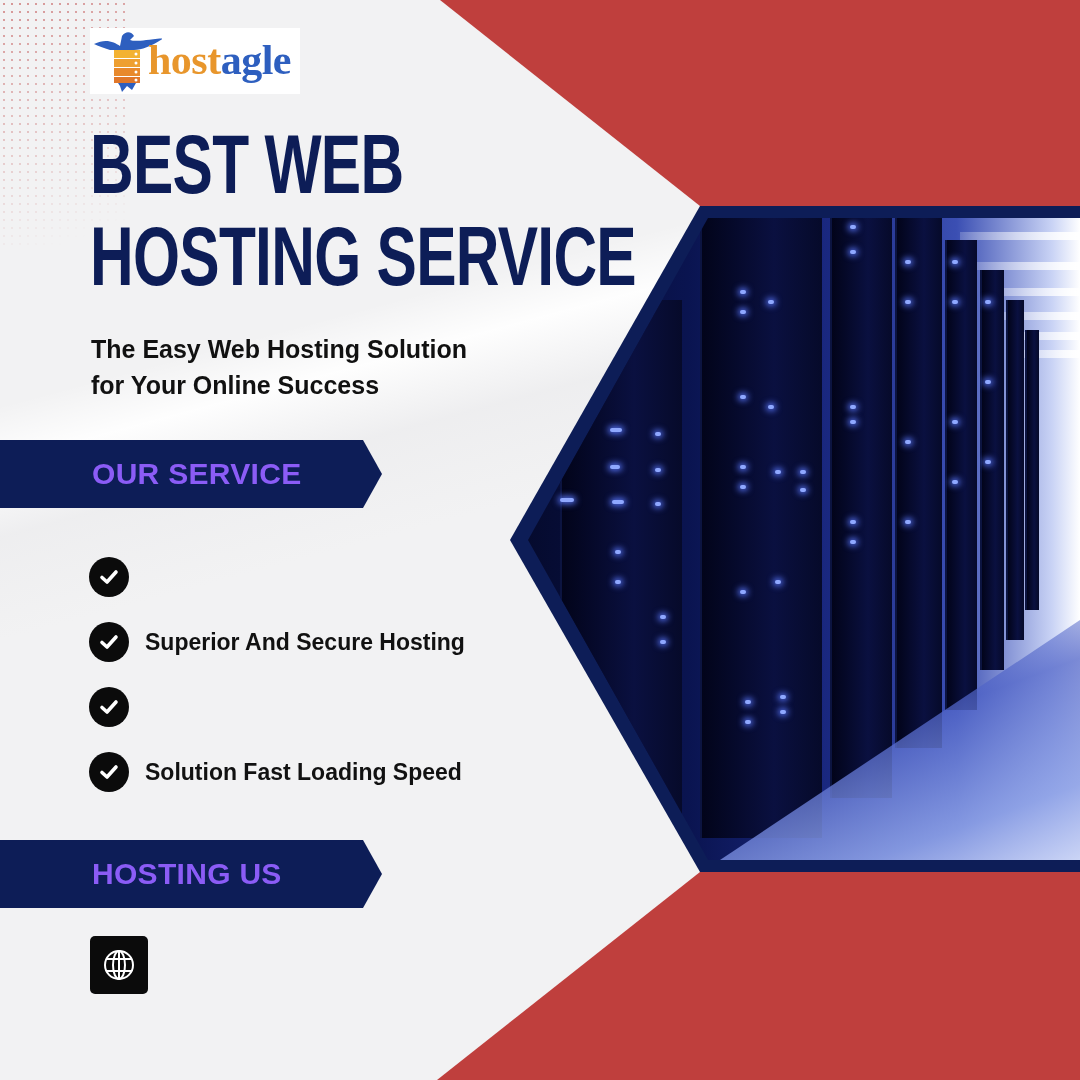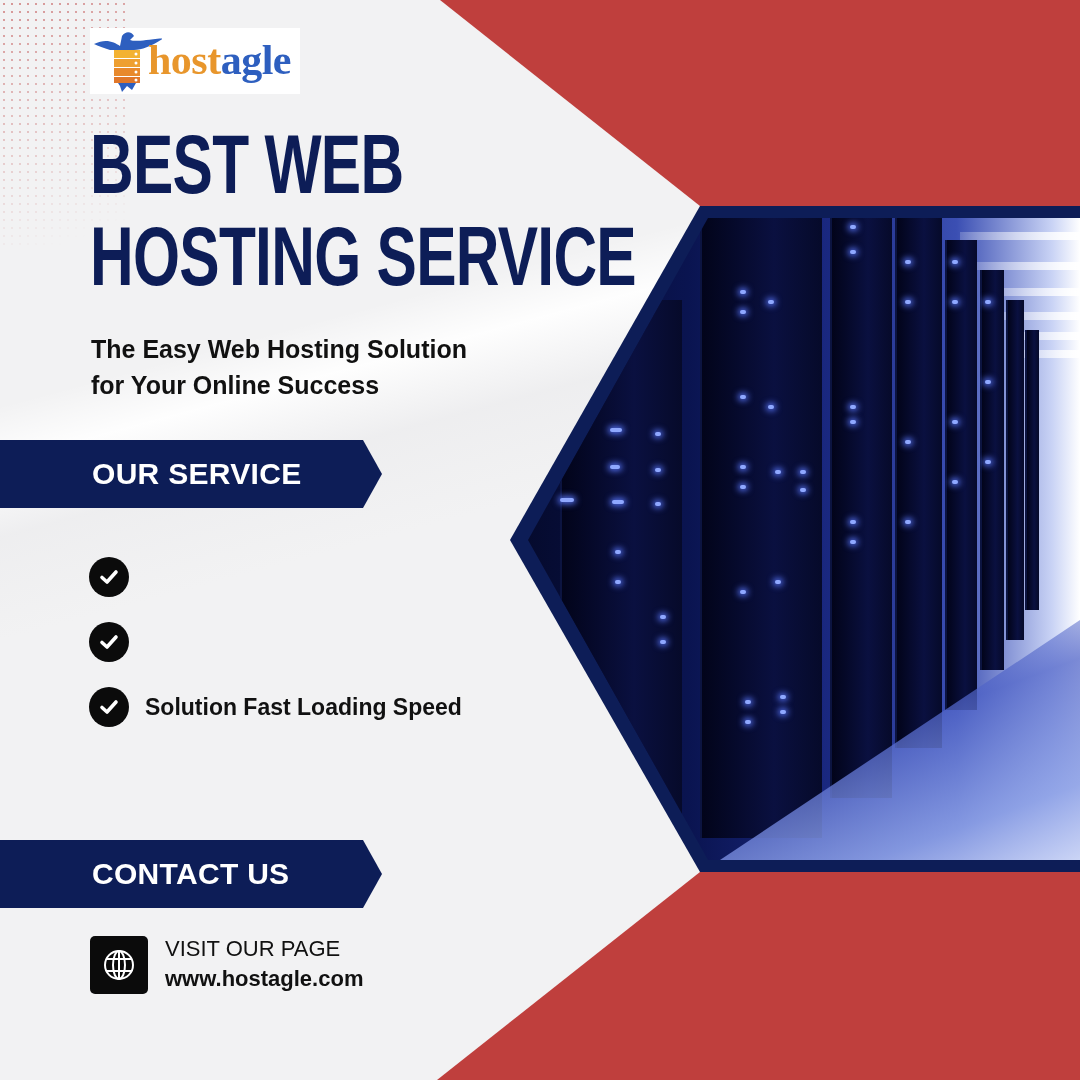--- a/index.html
+++ b/index.html
@@ -40,21 +40,21 @@
   .logo-text .host { color: #e8962c; margin-top: 15px; }
   .logo-text .agle { color: #2e5fbf; }
 
   
   .headline { position: absolute; left: 90px; top: 118px; color: #0d1d57; font-family: "Liberation Sans", sans-serif; font-weight: bold; font-size: 84px; line-height: 92px; letter-spacing: -1px; transform: scaleX(0.72); transform-origin: left top; white-space: nowrap; }
   .subhead { position: absolute; left: 91px; top: 331px; color: #111; font-weight: bold; font-size: 25px; line-height: 36px; }
 
   
   .banner { position: absolute; left: 0; width: 382px; height: 68px; background: #0d1d57;
     clip-path: polygon(0 0, 363px 0, 382px 34px, 363px 68px, 0 68px); }
-  .banner span { position: absolute; left: 92px; top: 0; line-height: 68px; color: #ffffff; font-weight: bold; font-size: 30px; letter-spacing: 0.3px; }
+  .banner span { position: absolute; left: 92px; top: 0; line-height: 68px; color: #8b5cf6; font-weight: bold; font-size: 30px; letter-spacing: 0.3px; }
   .banner-service { top: 440px; }
   .banner-contact { top: 840px; }
 
   
   .services { position: absolute; left: 89px; top: 557px; }
   .svc { position: relative; height: 65px; display: flex; align-items: flex-start; }
   .check { width: 40px; height: 40px; border-radius: 50%; background: #0b0b0b; display: flex; align-items: center; justify-content: center; flex: none; }
   .svc-label { margin-left: 16px; line-height: 40px; font-weight: bold; font-size: 23px; color: #111; white-space: nowrap; }
 
   
@@ -180,42 +180,46 @@
             <path d="M4 11.5 L9 16 L18 6" stroke="#fff" stroke-width="3.6" fill="none" stroke-linecap="round" stroke-linejoin="round"></path>
           </svg>
       </div>
     </div>
     <div class="svc">
       <div class="check">
         <svg width="22" height="22" viewBox="0 0 22 22">
             <path d="M4 11.5 L9 16 L18 6" stroke="#fff" stroke-width="3.6" fill="none" stroke-linecap="round" stroke-linejoin="round"></path>
           </svg>
       </div>
+      <span class="svc-label">Superior And Secure Hosting</span>
+    </div>
+    <div class="svc">
+      <div class="check">
+        <svg width="22" height="22" viewBox="0 0 22 22">
+            <path d="M4 11.5 L9 16 L18 6" stroke="#fff" stroke-width="3.6" fill="none" stroke-linecap="round" stroke-linejoin="round"></path>
+          </svg>
+      </div>
     </div>
     <div class="svc">
       <div class="check">
         <svg width="22" height="22" viewBox="0 0 22 22">
             <path d="M4 11.5 L9 16 L18 6" stroke="#fff" stroke-width="3.6" fill="none" stroke-linecap="round" stroke-linejoin="round"></path>
           </svg>
       </div>
       <span class="svc-label">Solution Fast Loading Speed</span>
     </div>
   </div>
 
   <div class="banner banner-contact">
-    <span>CONTACT US</span>
+    <span>HOSTING US</span>
   </div>
 
   <div class="globe-box">
     <svg width="34" height="34" viewBox="0 0 34 34" fill="none" stroke="#fff" stroke-width="2">
       <circle cx="17" cy="17" r="14"></circle>
       <ellipse cx="17" cy="17" rx="6" ry="14"></ellipse>
       <line x1="17" y1="3" x2="17" y2="31"></line>
       <line x1="4" y1="11" x2="30" y2="11"></line>
       <line x1="4" y1="23" x2="30" y2="23"></line>
     </svg>
   </div>
-  <div class="contact-text">
-    <div class="contact-title">VISIT OUR PAGE</div>
-    <div class="contact-url">www.hostagle.com</div>
-  </div>
 
 </div>
 
 </body></html>

